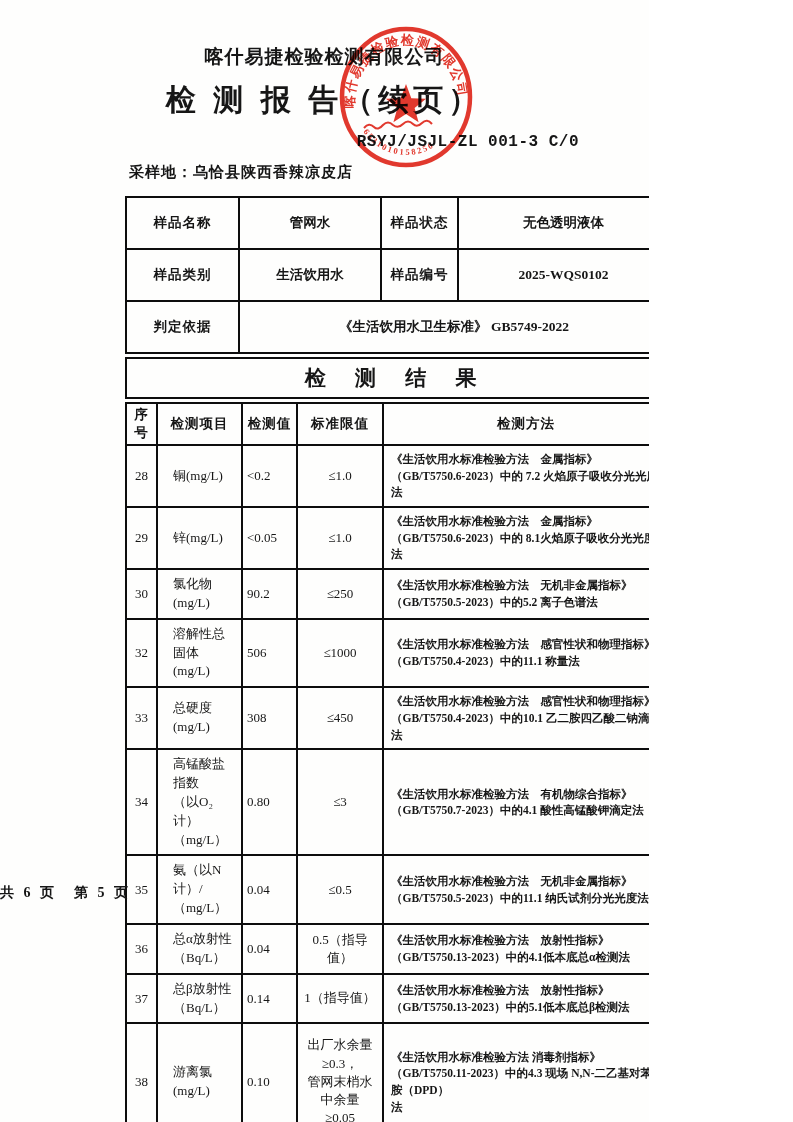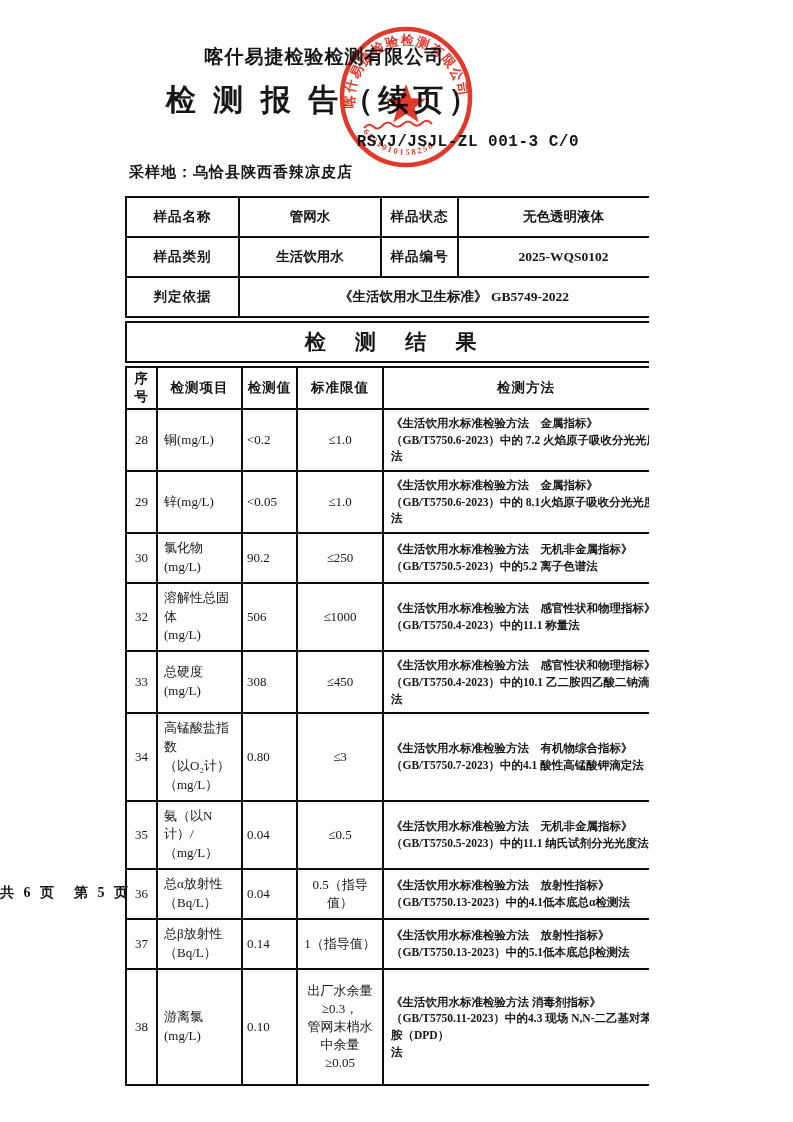--- a/index.html
+++ b/index.html
@@ -26,36 +26,36 @@
     text-align:right;
   }
   .sampling{
     position:absolute;top:163px;left:129px;
     font-size:15px;font-weight:bold;letter-spacing:1px;
   }
   .content{position:absolute;left:125px;top:196px;width:543px;}
   table{border-collapse:collapse;table-layout:fixed;width:543px;}
   td,th{border:2px solid #0d0d0d;overflow:hidden;}
   
-  .info-table td{height:34px;text-align:center;font-size:13.5px;padding:2px 4px;}
+  .info-table td{height:34px;text-align:center;font-size:13.5px;padding:8px 4px;}
   .info-table .lbl{font-weight:bold;letter-spacing:1px;}
   .info-table .val{font-weight:600;}
   
   .band{
     margin-top:3px;border:2px solid #0d0d0d;height:38px;line-height:38px;
     text-align:center;font-size:21px;font-weight:bold;letter-spacing:12px;font-family:Liberation Serif, serif;
   }
   
   .results-table{margin-top:3px;font-size:13px;}
   .results-table th{
     height:32px;font-size:13.5px;font-weight:bold;text-align:center;letter-spacing:1px;padding:2px;
   }
   .results-table td{padding:5px 4px;font-weight:500;}
   .results-table .c-no{text-align:center;}
-  .results-table .c-item{text-align:left;padding-left:6px;white-space:pre-line;line-height:1.45;}
+  .results-table .c-item{text-align:left;padding-left:15px;white-space:pre-line;line-height:1.45;}
   .results-table .c-val{text-align:left;}
   .results-table .c-lim{text-align:center;white-space:pre-line;line-height:1.4;}
   .results-table .c-met{
     text-align:left;padding-left:7px;
     font-size:11.5px;line-height:1.45;white-space:pre-line;font-weight:600;
   }
   .results-table tr.tall td{padding-top:12px;padding-bottom:12px;}
   .footer{
     position:absolute;top:884px;left:0;width:100%;
     text-align:left;font-size:14px;font-weight:bold;letter-spacing:3px;

